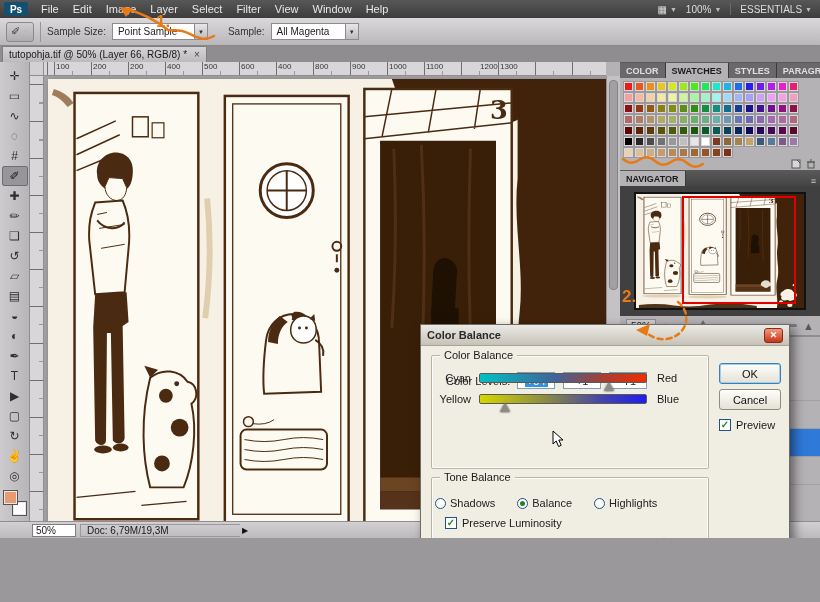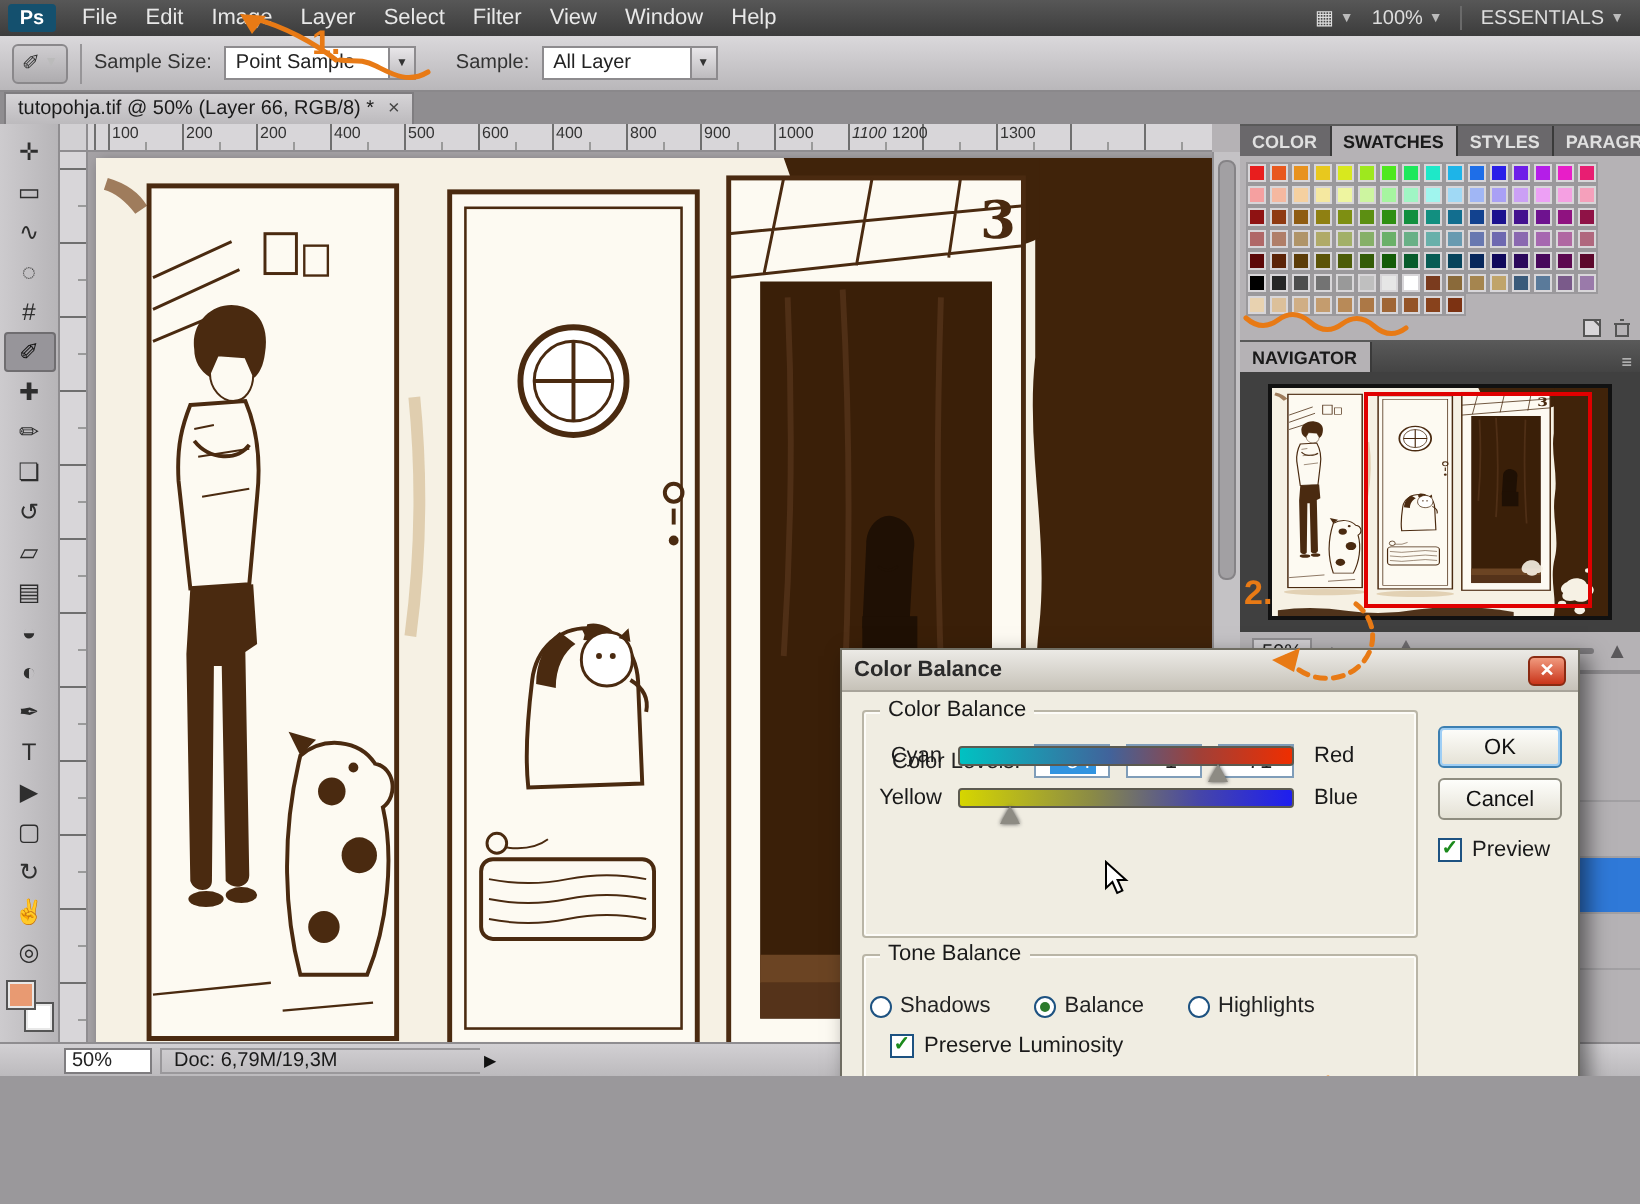--- a/index.html
+++ b/index.html
@@ -242,21 +242,21 @@
         <span class="mini-caret">▼</span>
       </div>
     <div class="opt-sep"></div>
     <span class="opt-label">Sample Size:</span>
     <div class="dropdown" style="width:96px">
       <span class="dd-text">Point Sample</span>
       <span class="dd-btn">▼</span>
     </div>
     <span class="opt-label" style="margin-left:14px">Sample:</span>
     <div class="dropdown" style="width:88px">
-      <span class="dd-text">All Layer</span>
+      <span class="dd-text">All Magenta</span>
       <span class="dd-btn">▼</span>
     </div>
   </div>
 
   <div class="tab-bar">
     <div class="doc-tab">
       <span>tutopohja.tif @ 50% (Layer 66, RGB/8) *</span>
       <span class="doc-close">×</span>
     </div>
   </div>
@@ -298,22 +298,22 @@
       <span class="hr-label" style="left: 10px;">100</span>
       <span class="hr-label" style="left: 47px;">200</span>
       <span class="hr-label" style="left: 84px;">200</span>
       <span class="hr-label" style="left: 121px;">400</span>
       <span class="hr-label" style="left: 158px;">500</span>
       <span class="hr-label" style="left: 195px;">600</span>
       <span class="hr-label" style="left: 232px;">400</span>
       <span class="hr-label" style="left: 269px;">800</span>
       <span class="hr-label" style="left: 306px;">900</span>
       <span class="hr-label" style="left: 343px;">1000</span>
-      <span class="hr-label" style="left: 380px; font-style: italic;">1100</span>
-      <span class="hr-label" style="left: 400px;">1200</span>
+      <span class="hr-label" style="left: 380px;">1100</span>
+      <span class="hr-label" style="left: 434px;">1200</span>
       <span class="hr-label" style="left: 454px;">1300</span>
     </div>
   <div class="ruler-v"></div>
   <div class="canvas-area">
     <div class="artwork-wrap">
       <svg width="560" height="503" viewBox="0 0 570 505" preserveAspectRatio="none">
           <use href="#artwork"></use>
         </svg>
     </div>
   </div>

